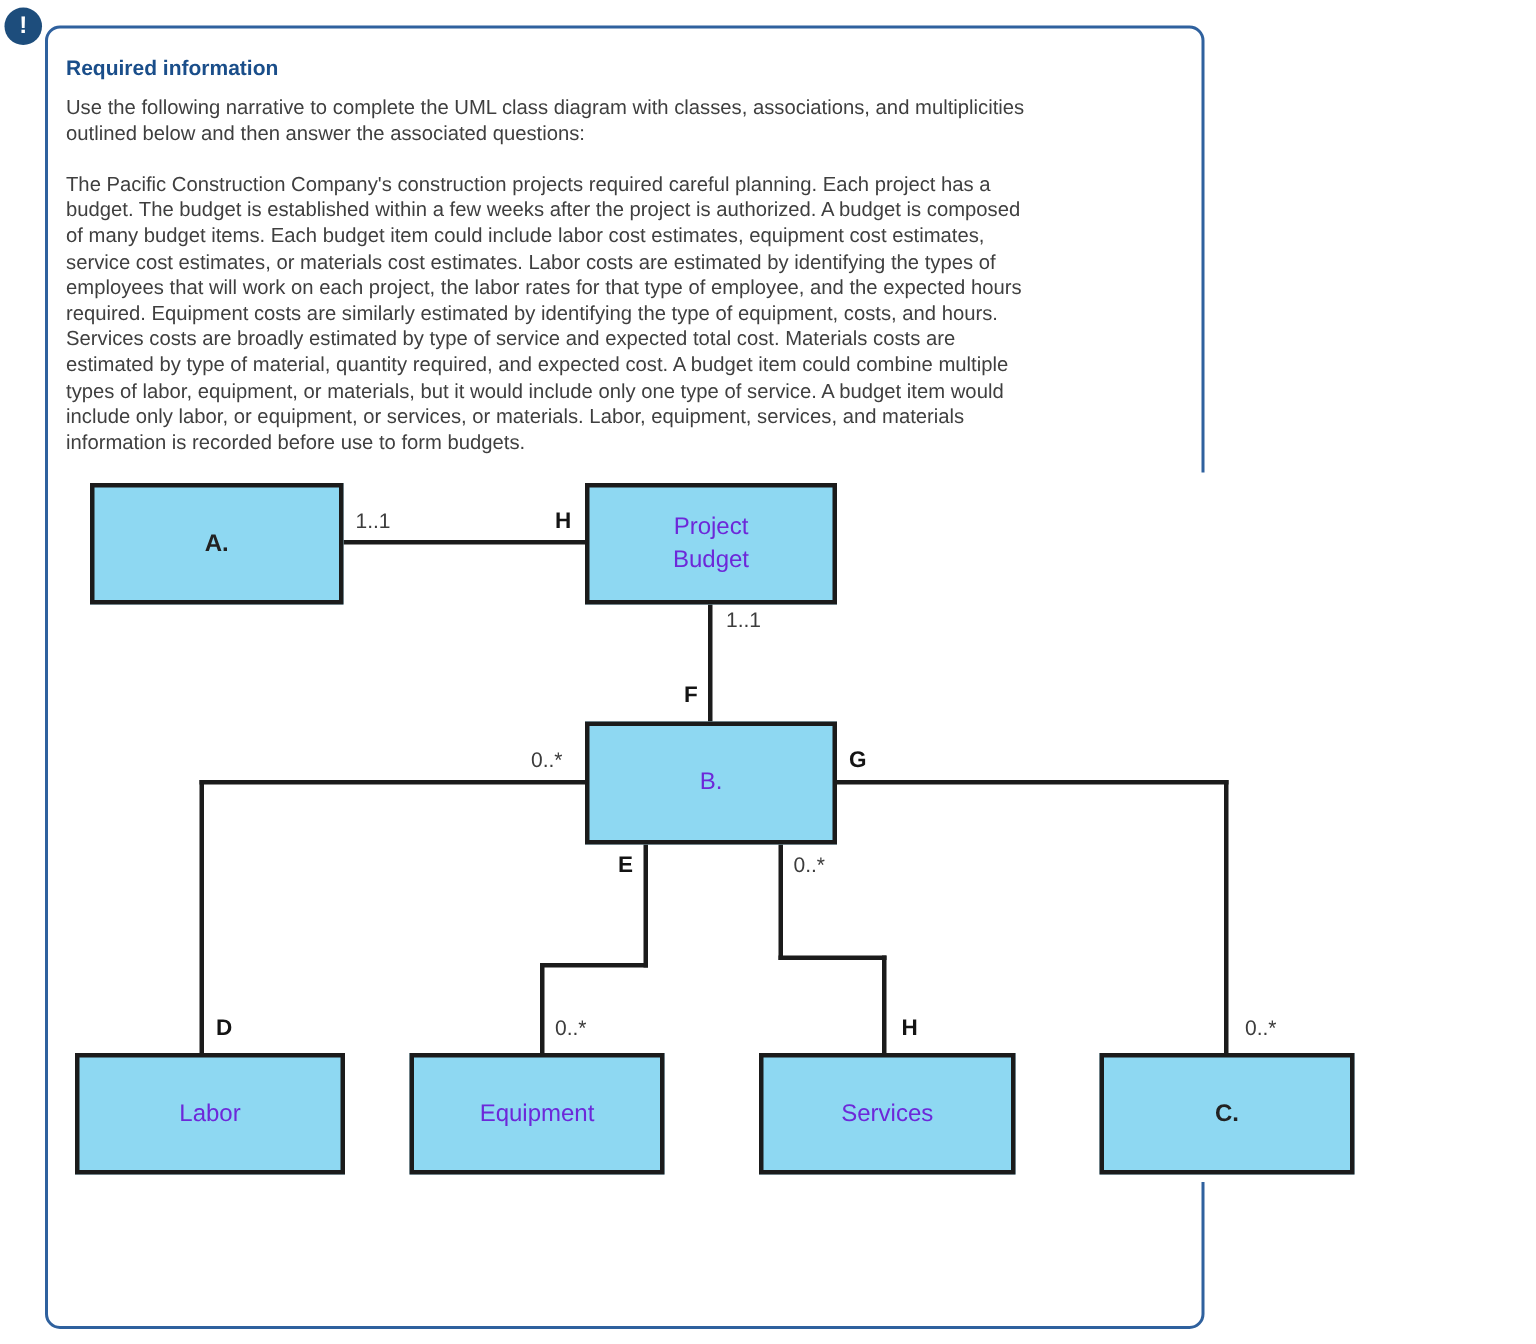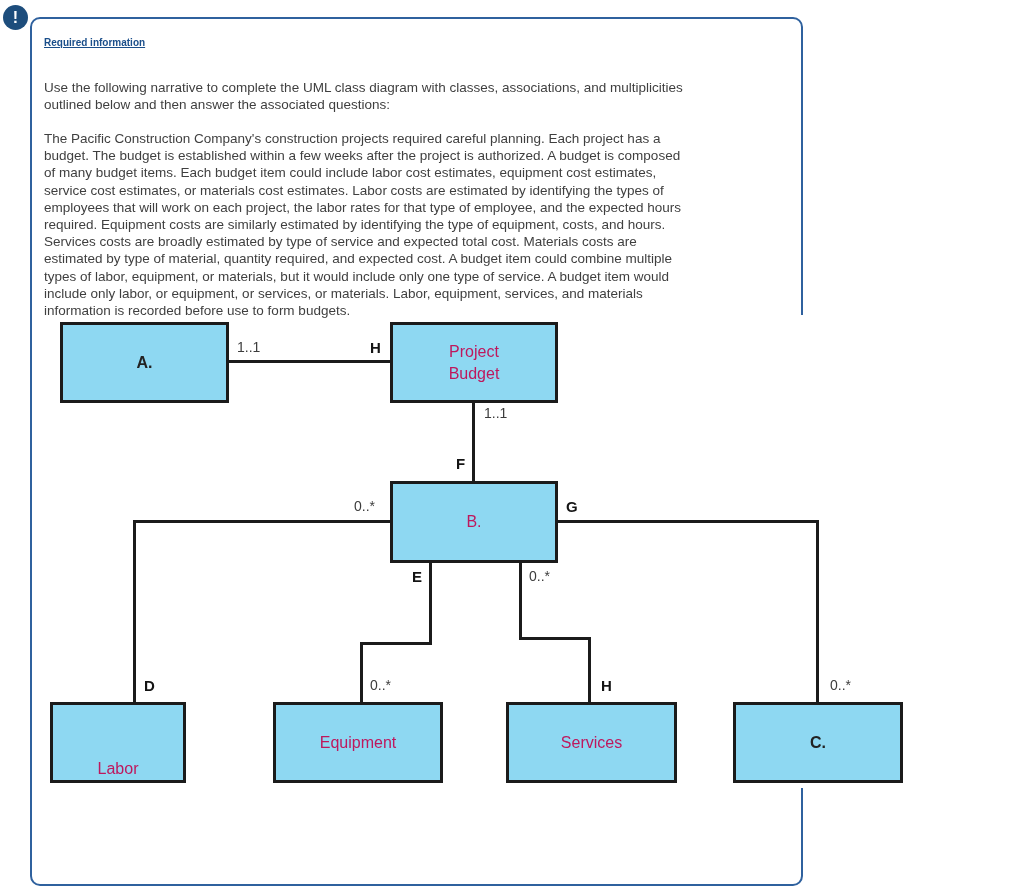--- a/index.html
+++ b/index.html
@@ -13,43 +13,43 @@
     border:2px solid #2f619e; border-radius:10px; background:transparent; z-index:1;
   }
   .badge {
     position:absolute; left:3px; top:5px; width:25px; height:25px;
     background:#1d4d7c; border-radius:50%; color:#ffffff;
     font-size:16px; font-weight:700; display:flex; align-items:center;
     justify-content:center; z-index:4; line-height:1;
   }
   .panel-title {
     position:absolute; left:44px; top:37px; z-index:3;
-    font-size:10px; font-weight:700; color:#1a4e8a;text-decoration:underline;
+    font-size:14px; font-weight:700; color:#1a4e8a;
   }
   .intro, .narrative {
     position:absolute; left:44px; z-index:3; width:730px;
-    font-size:13.5px; line-height:17.2px; color:#3f3f3f; white-space:pre-line;margin-top:16px;
+    font-size:13.5px; line-height:17.2px; color:#3f3f3f; white-space:pre-line;
   }
   .intro { top:63px; }
   .narrative { top:114px; }
 
   .diagram {
     position:absolute; left:32px; top:315px; width:885px; height:473px;
     background:#ffffff; z-index:2;
   }
   .cbox {
     position:absolute; background:#8ed8f2; border:3px solid #1b1b1b;
     display:flex; align-items:center; justify-content:center; text-align:center;
-    font-size:16px; color:#be185d; white-space:pre-line; line-height:22px;
+    font-size:16px; color:#6d28d9; white-space:pre-line; line-height:22px;
   }
   .cbox.bold { font-weight:700; color:#222222; }
   #box-a        { left:28px;  top:7px;   width:169px; height:81px; }
   #box-pb       { left:358px; top:7px;   width:168px; height:81px; }
   #box-b        { left:358px; top:166px; width:168px; height:82px; }
-  #box-labor    { left:18px;  top:387px; width:136px; height:81px;align-items:flex-end; }
+  #box-labor    { left:18px;  top:387px; width:180px; height:81px; }
   #box-equipment{ left:241px; top:387px; width:170px; height:81px;text-align:center; }
   #box-services { left:474px; top:387px; width:171px; height:81px; }
   #box-c        { left:701px; top:387px; width:170px; height:81px; }
 
   .line { position:absolute; background:#1b1b1b; }
   #ln-a-pb { left:197px; top:45px;  width:161px; height:3px; }
   #ln-pb-b { left:440px; top:88px;  width:3px;   height:78px; }
   #ln-bl-h { left:101px; top:205px; width:257px; height:3px; }
   #ln-bl-v { left:101px; top:205px; width:3px;   height:182px; }
   #ln-br-h { left:526px; top:205px; width:261px; height:3px; }

